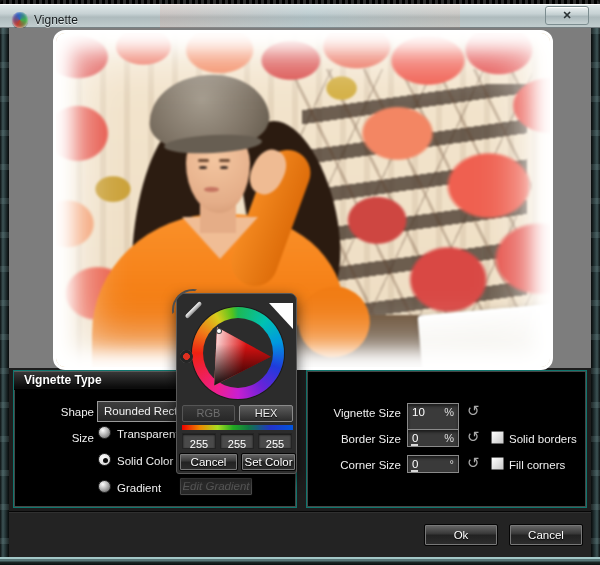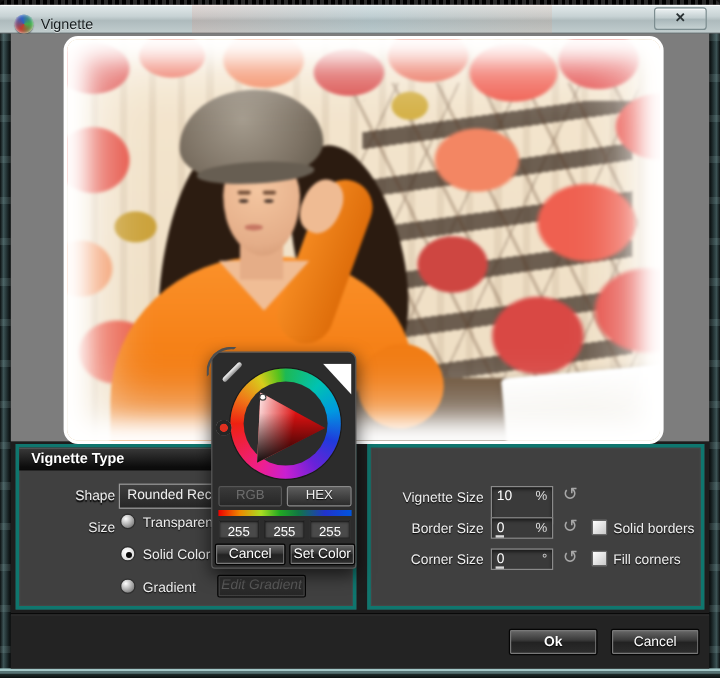--- a/index.html
+++ b/index.html
@@ -99,21 +99,21 @@
     background:linear-gradient(180deg,#6a5138,#4a3826); }
   .forearm { left:246px; top:258px; width:72px; height:70px; border-radius:35px;
     background:#ec7d1a; transform:rotate(-32deg); }
   .laptop { left:368px; top:280px; width:152px; height:64px; border-radius:4px;
     background:linear-gradient(180deg,#ffffff,#e9e5da); transform:rotate(-5deg);
     box-shadow:inset 0 2px 0 #fff, 0 0 6px rgba(0,0,0,.2); }
   .vignette-overlay { left:0; top:0; width:100%; height:100%; border-radius:9px; pointer-events:none;
     box-shadow:inset 0 0 18px 14px #fff, inset 0 0 45px 26px rgba(255,255,255,.72); }
 
   
-  .panel { background:#404040; border:3px solid #0f766e; box-shadow:inset 0 0 0 1px #464646; }
+  .panel { background:#000000; border:1px solid #0f766e; box-shadow:inset 0 0 0 1px #464646; }
   .panel-header { position:absolute; left:0; top:0; right:0; height:19px;
     background:linear-gradient(180deg,#3a3a3a,#0c0c0c 90%);
     border-bottom:1px solid #000; box-shadow:inset 0 1px 0 #5a5a5a;
     color:#fff; font-weight:bold; font-size:12px; line-height:19px; padding-left:10px;
     text-shadow:0 1px 1px #000; }
   .lbl { color:#efefef; font-size:11.5px; text-shadow:0 1px 1px #000; }
   .r-lbl { text-align:right; }
 
   .dropdown { background:linear-gradient(180deg,#3e3e3e,#262626); border:1px solid #9a9a9a;
     color:#f0f0f0; font-size:11.5px; line-height:19px; padding:0 6px; }
@@ -296,16 +296,16 @@
     <div class="abs chan" style="left:43px;top:139px;">
       <input value="255" style="">
     </div>
     <div class="abs chan" style="left:81px;top:139px;">
       <input value="255" style="">
     </div>
     <div class="abs btn" style="left:2px;top:159px;width:59px;height:18px;line-height:16px;">Cancel</div>
     <div class="abs btn" style="left:64px;top:159px;width:55px;height:18px;line-height:16px;">Set Color</div>
   </div>
 
-  <div class="abs btn" style="left:424px;top:524px;width:74px;height:22px;line-height:20px;font-weight:bold;">Ok</div>
+  <div class="abs btn" style="left:424px;top:524px;width:74px;height:22px;line-height:20px;">Ok</div>
   <div class="abs btn" style="left:509px;top:524px;width:74px;height:22px;line-height:20px;">Cancel</div>
 
 </div>
 
 </body></html>

